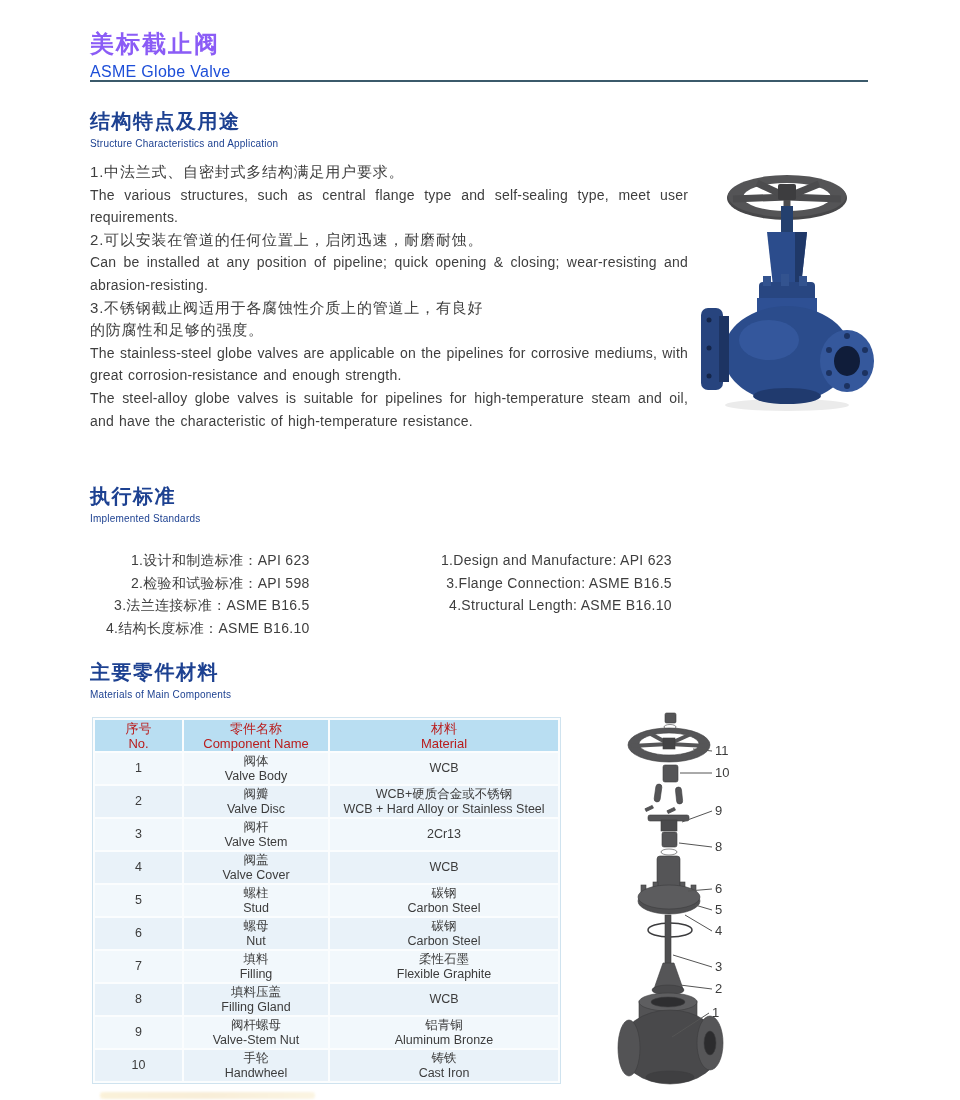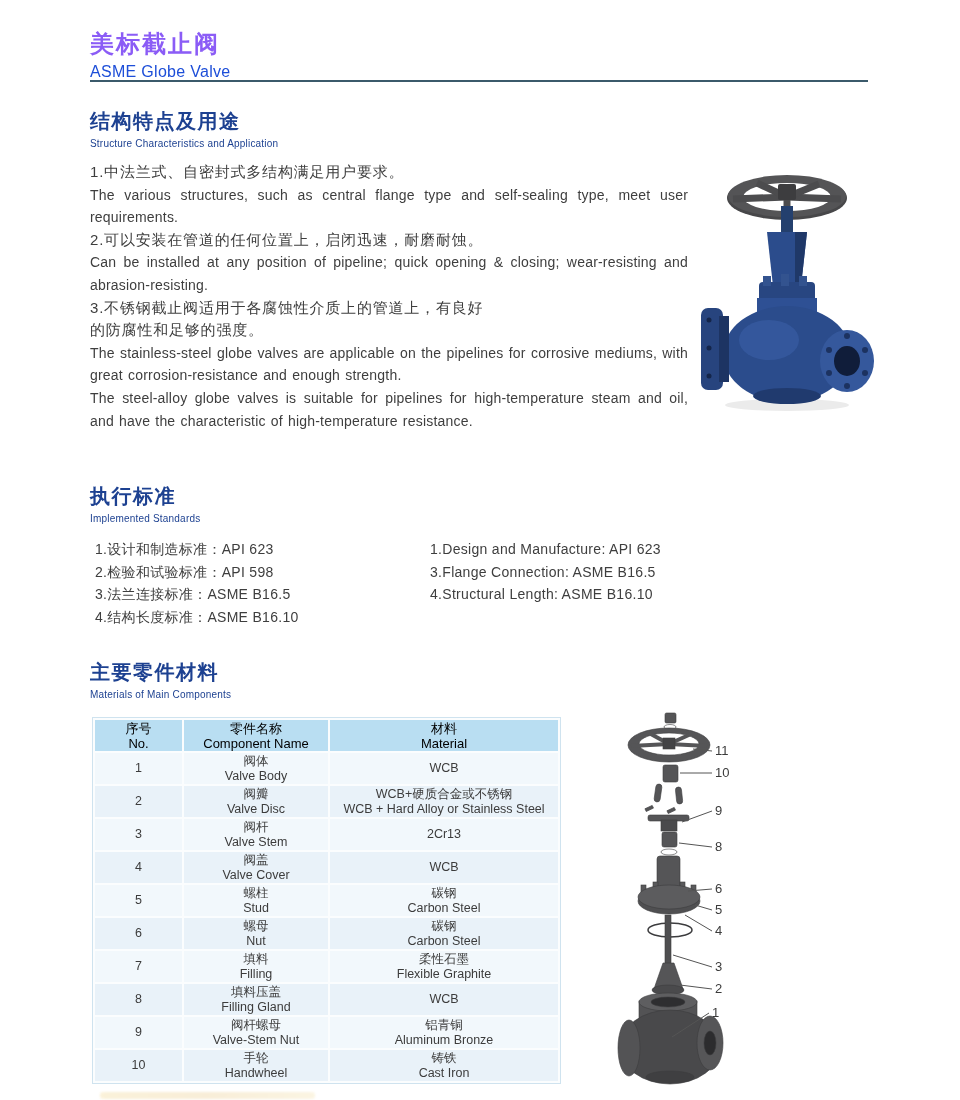--- a/index.html
+++ b/index.html
@@ -15,26 +15,26 @@
   .rule{position:absolute;left:90px;top:80px;width:778px;height:2px;background:#3b5a6b;}
   
   .sec-h-zh{font-size:20px;font-weight:bold;color:#1d4191;letter-spacing:1.5px;line-height:24px;}
   .sec-h-en{font-size:10px;color:#1d4191;margin-top:5px;letter-spacing:0.2px;}
   
   .paras{width:598px;}
   .paras p{margin:0;color:#3e3e3e;line-height:22.6px;}
   .paras p.zh{font-size:15px;letter-spacing:0.8px;white-space:pre-line;}
   .paras p.en{font-size:14px;letter-spacing:0.2px;word-spacing:1px;text-align:justify;}
   
-  .std-list{list-style:none;margin:5px;padding:0;}
+  .std-list{list-style:none;margin:16px;padding:0;text-align:right;}
   .std-list li{font-size:14px;color:#3e3e3e;line-height:22.6px;letter-spacing:0.3px;}
   
   .materials-table{border-collapse:separate;border-spacing:2px;background:#fbfdfe;border:1px solid #cfe3ef;}
   .materials-table th{
-    width:83px;height:31px;background:#b9def2;color:#000000;font-weight:normal;
+    width:83px;height:31px;background:#b9def2;color:#b91c1c;font-weight:normal;
     font-size:13px;line-height:15px;text-align:center;vertical-align:middle;padding:0 2px;
   }
   .materials-table th.c-name{width:140px;}
   .materials-table th.c-mat{width:224px;}
   .materials-table td{
     height:31px;font-size:12.5px;line-height:14.5px;color:#3c3c3c;
     text-align:center;vertical-align:middle;padding:0 2px;
   }
   .materials-table tr.row-a td{background:#f2f8fc;}
   .materials-table tr.row-b td{background:#e9f2f9;}

